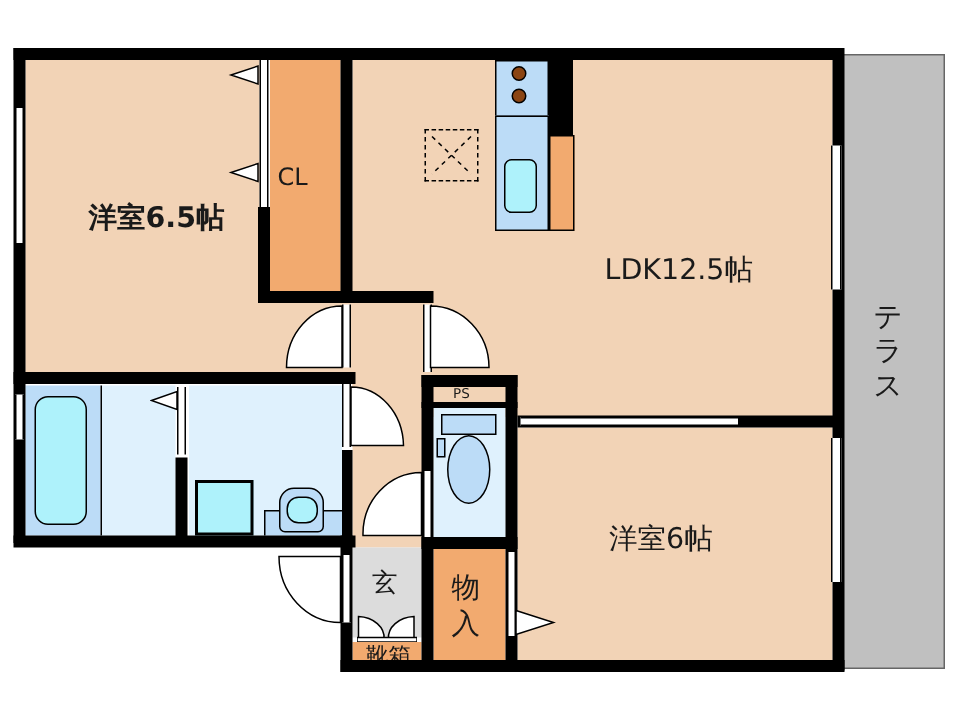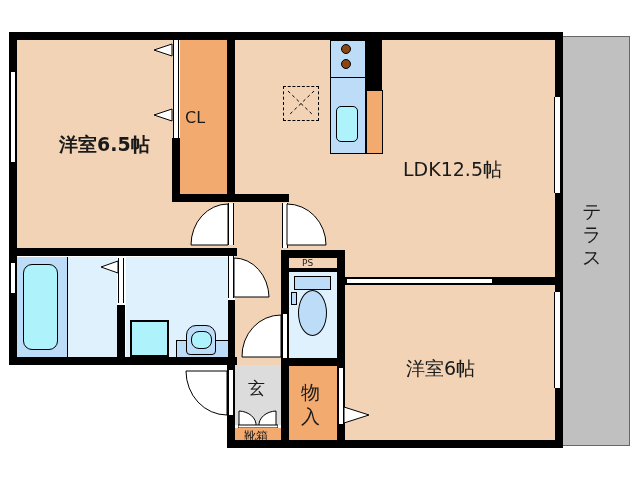--- a/index.html
+++ b/index.html
@@ -48,21 +48,21 @@
 <div class="abs wet" style="left:289px;top:272px;width:48px;height:86px;"></div>
 <div class="abs wet2" style="left:294px;top:276px;width:37px;height:14px;border:1px solid #000;"></div>
 <div class="abs wet2" style="left:298px;top:290px;width:29px;height:46px;border:1px solid #000;border-radius:50%;"></div>
 <div class="abs wet2" style="left:291px;top:292px;width:6px;height:13px;border:1px solid #000;"></div>
 <div class="abs" style="left:289px;top:257px;width:48px;height:12px;background:#f2d3b6;"></div>
 <div class="abs label" style="left:302px;top:258px;font-size:9px;">PS</div>
 
 <div class="abs gray" style="left:235px;top:365px;width:47px;height:60px;"></div>
 <div class="abs label" style="left:248px;top:377px;font-size:17px;">玄</div>
 <div class="abs" style="left:235px;top:428px;width:46px;height:12px;background:#f2aa6f;"></div>
-<div class="abs label" style="left:244px;top:428px;font-size:12px;">靴箱</div>
+<div class="abs label" style="left:244px;top:428px;font-size:15px;">靴箱</div>
 <div class="abs orange" style="left:289px;top:366px;width:48px;height:74px;"></div>
 <div class="abs label big" style="left:301px;top:380px;font-size:19px;line-height:24px;">
   <div>物</div>
   <div>入</div>
 </div>
 
 <div class="abs wet2" style="left:330px;top:40px;width:36px;height:38px;border:1px solid #000;"></div>
 <div class="abs" style="left:341px;top:44px;width:10px;height:10px;border-radius:50%;background:#8b4513;border:1px solid #000;"></div>
 <div class="abs" style="left:341px;top:59px;width:10px;height:10px;border-radius:50%;background:#8b4513;border:1px solid #000;"></div>
 <div class="abs wet2" style="left:330px;top:77px;width:36px;height:77px;border:1px solid #000;"></div>
@@ -155,14 +155,14 @@
     <rect x="0" y="15" width="40" height="3" fill="#fff" stroke="#000"></rect>
   </svg>
 
 <div class="abs door-gap" style="left:338px;top:368px;width:6px;height:56px;"></div>
 <svg class="abs" style="left:343px;top:406px;" width="28" height="18">
     <polygon points="1,1 26,9 1,17" fill="#fff" stroke="#000"></polygon>
   </svg>
 
 <div class="abs label big" style="left:59px;top:132px;font-weight:bold;">洋室6.5帖</div>
 <div class="abs label" style="left:185px;top:108px;font-size:16px;">CL</div>
-<div class="abs label big" style="left:403px;top:157px;">LDK12.5帖</div>
-<div class="abs label big" style="left:406px;top:356px;">洋室6帖</div>
+<div class="abs label big" style="left:403px;top:167px;">LDK12.5帖</div>
+<div class="abs label big" style="left:406px;top:346px;">洋室6帖</div>
 
 </body></html>

